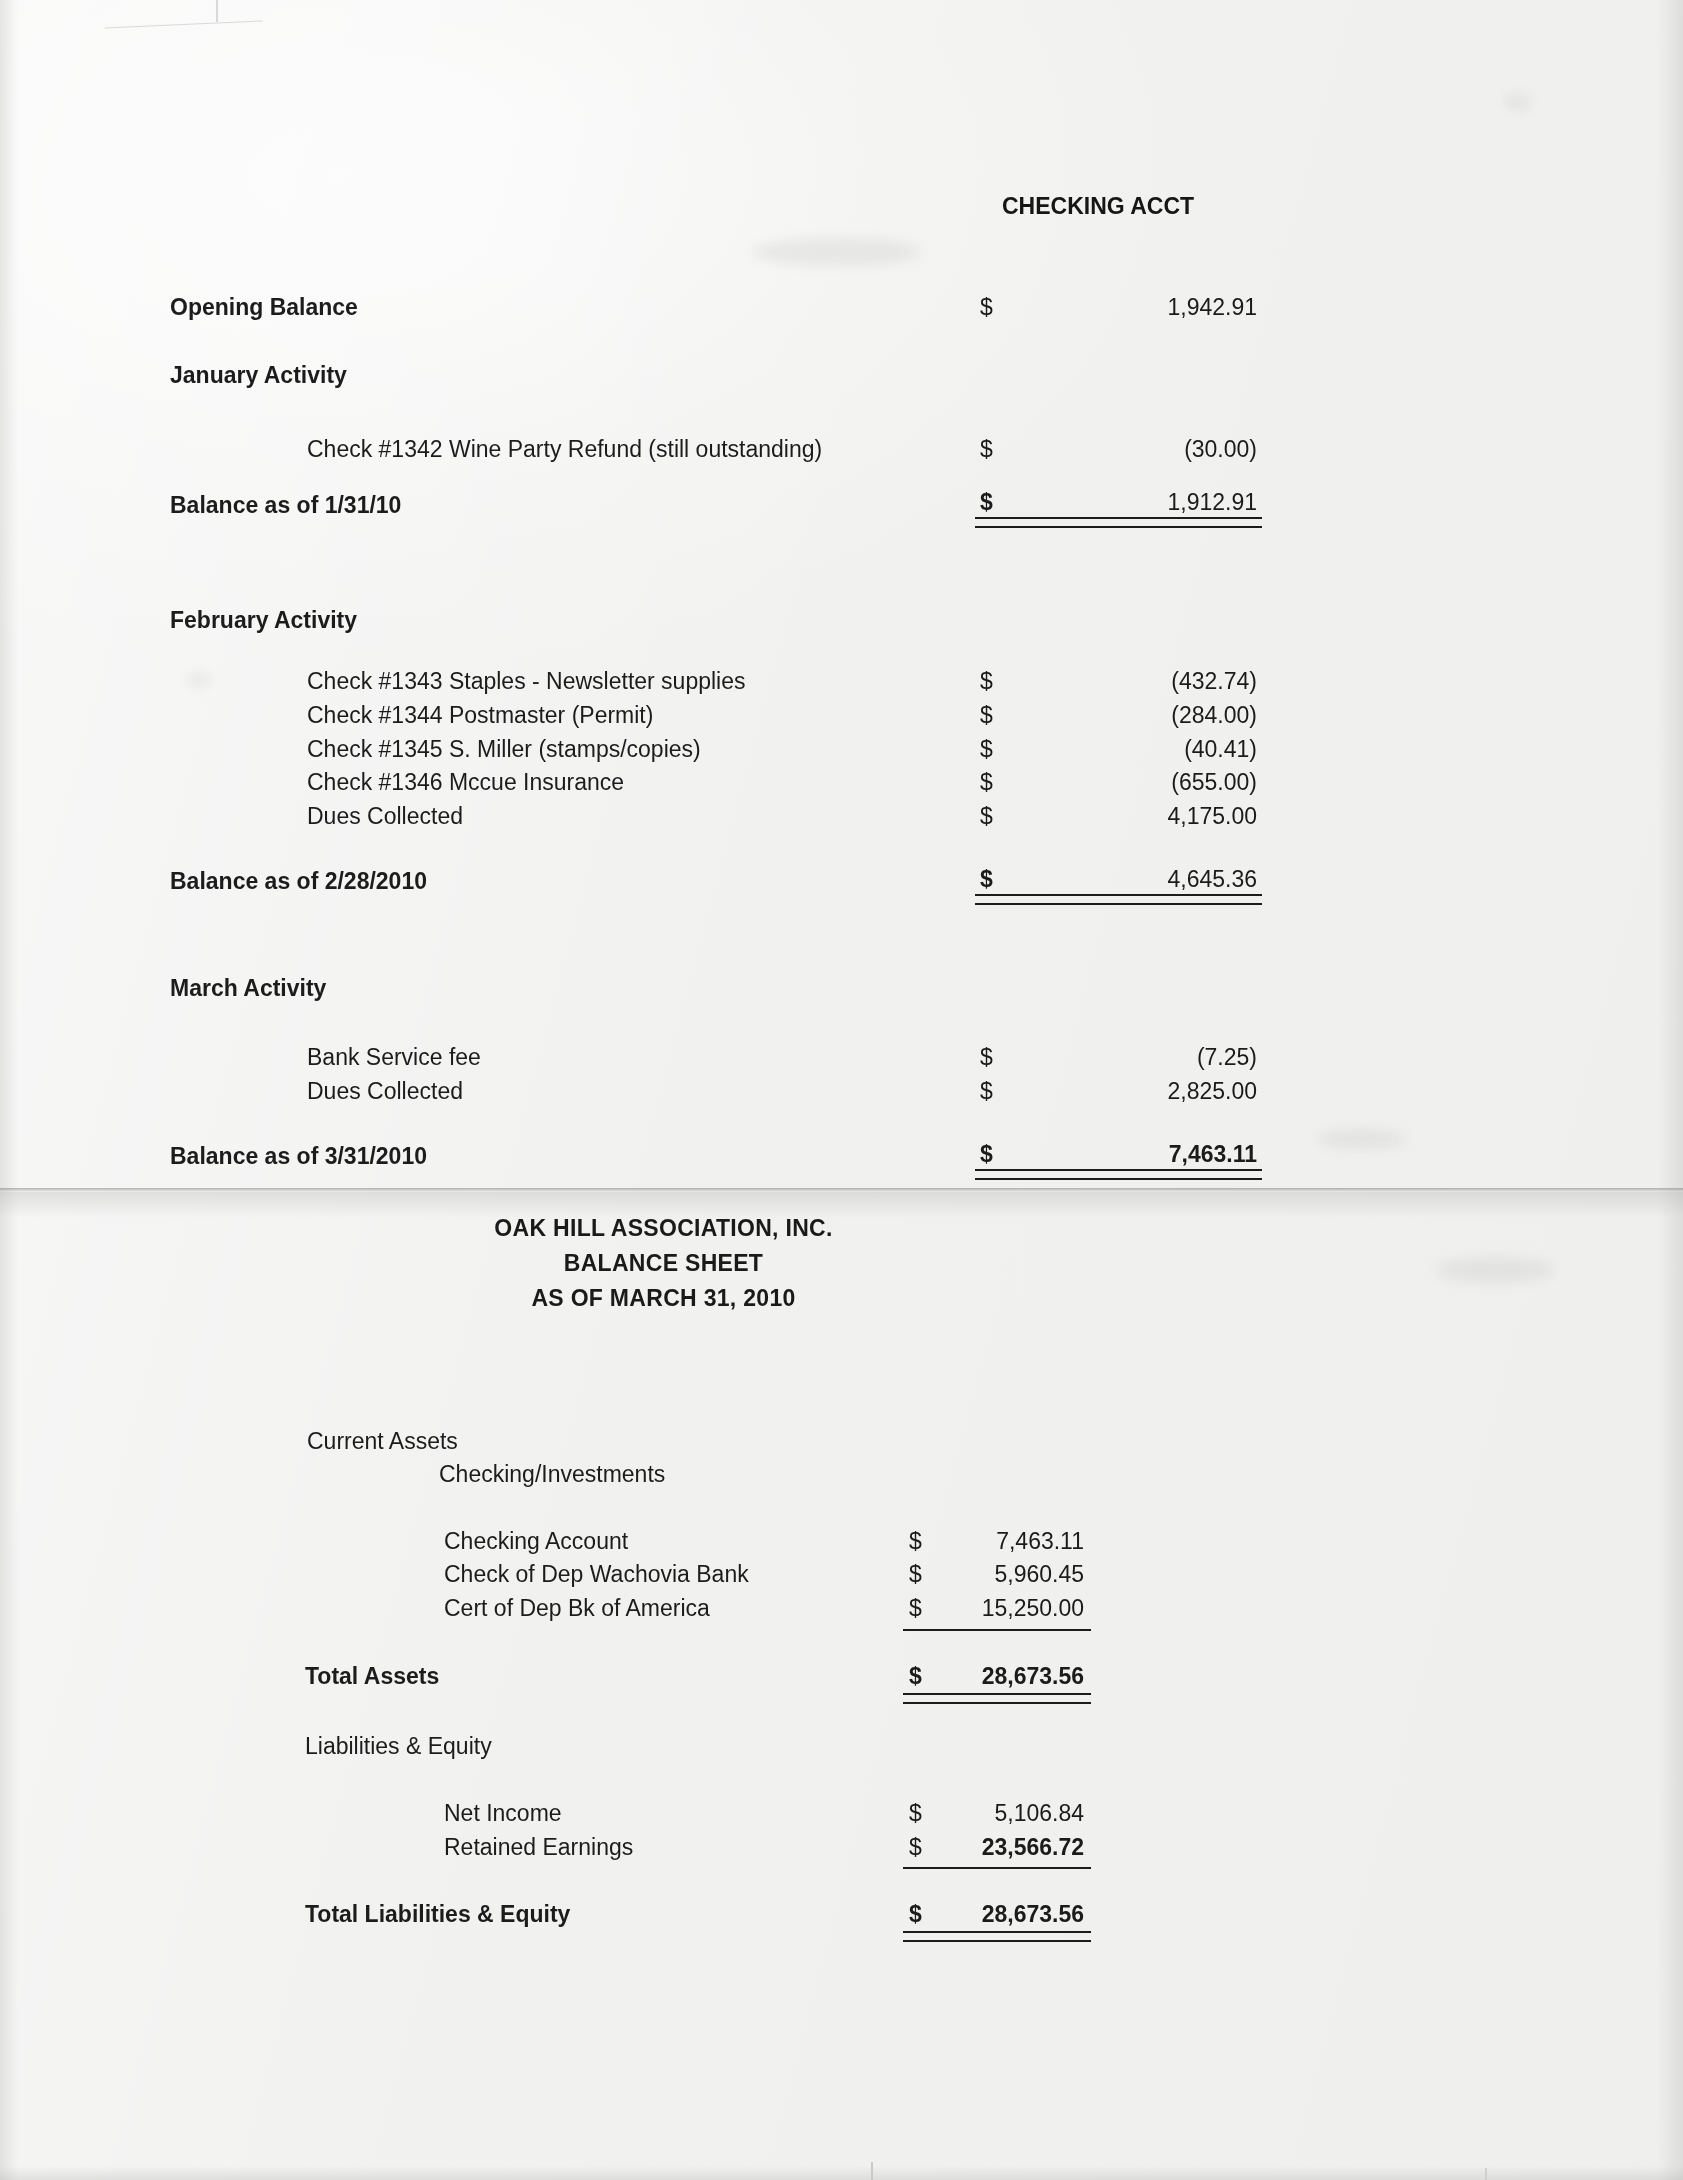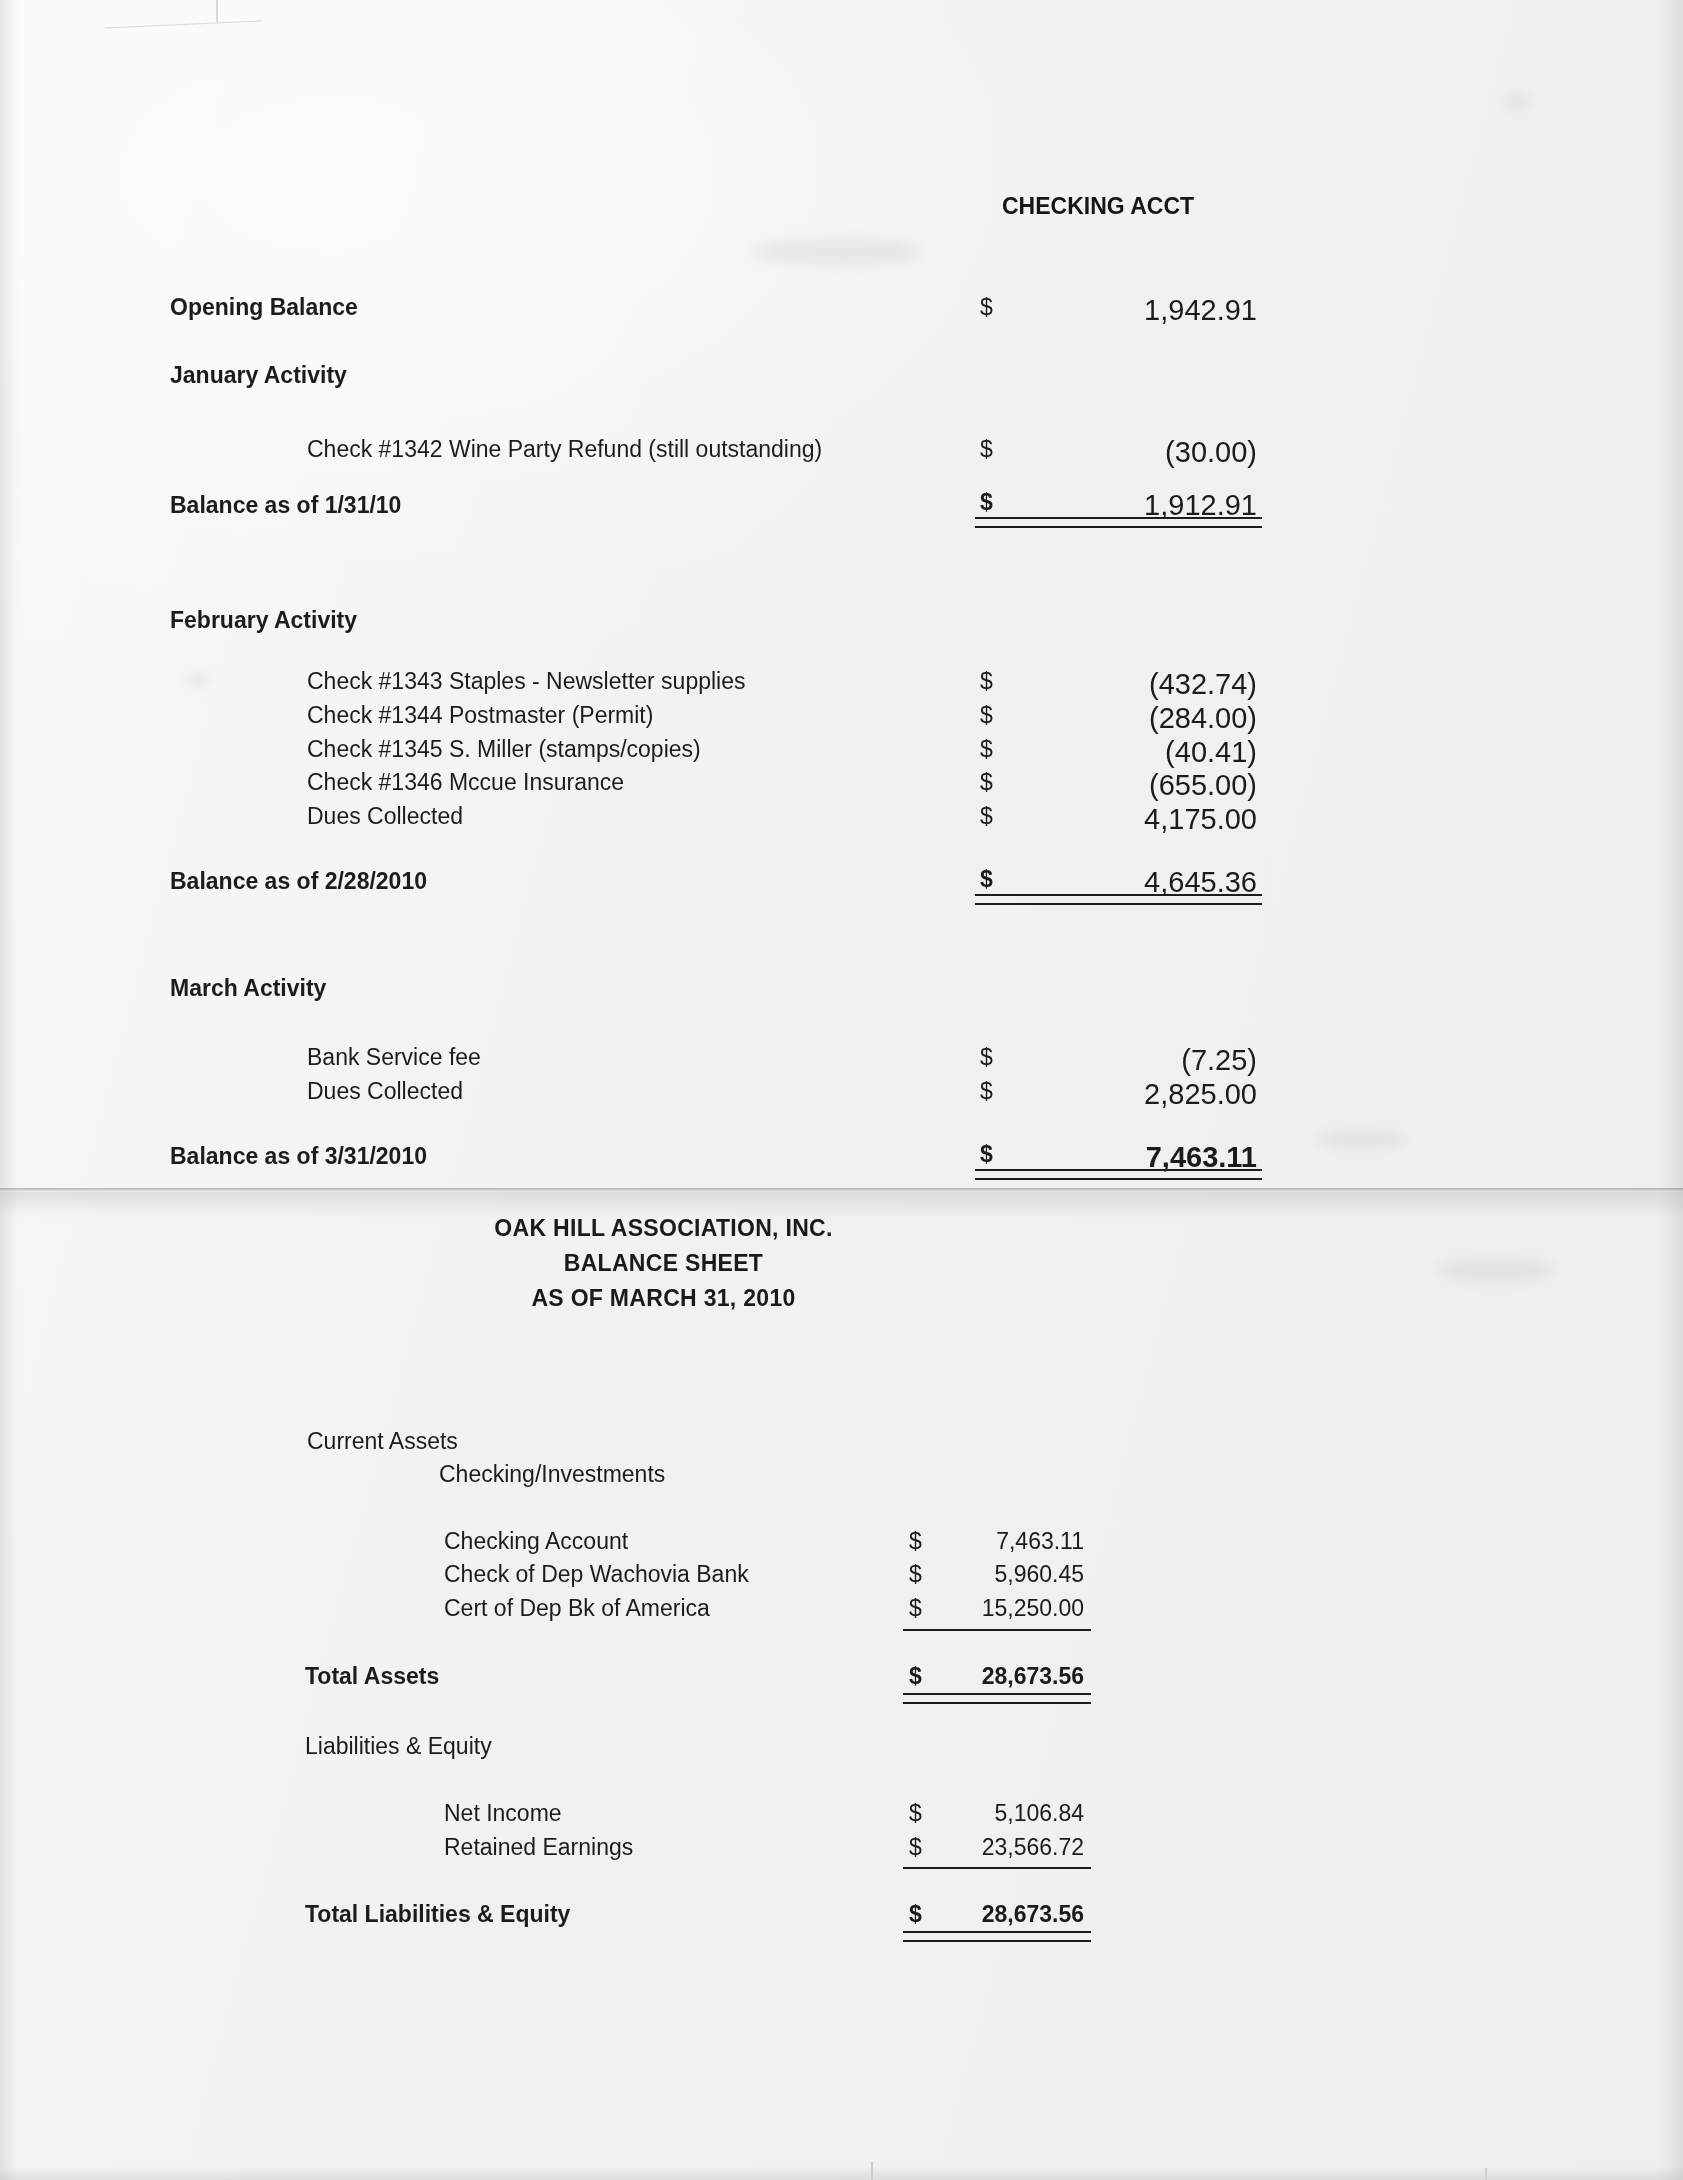--- a/index.html
+++ b/index.html
@@ -155,21 +155,21 @@
   .dollar {
     position: absolute;
     left: 980px;
     font-size: 23px;
   }
   .amount {
     position: absolute;
     left: 1089px;
     width: 168px;
     text-align: right;
-    font-size: 29px;
+    font-size: 23px;
   }
   .amount.bold, .dollar.bold { font-weight: bold; }
 
   
   .rule-single {
     position: absolute;
     height: 2px;
     background: #1c1c1c;
   }
   .rule-double {
@@ -319,21 +319,21 @@
     <div class="rule-double" style="left:903px; top:500px; width:188px;"></div>
 
     <div class="bs-row bs-l1" style="top:540px; left:305px;">Liabilities &amp; Equity</div>
 
     <div class="bs-row bs-l3" style="top:607px;">Net Income</div>
     <div class="bs-dollar" style="top:607px;">$</div>
     <div class="bs-amount" style="top:607px;">5,106.84</div>
 
     <div class="bs-row bs-l3" style="top:641px;">Retained Earnings</div>
     <div class="bs-dollar" style="top:641px;">$</div>
-    <div class="bs-amount" style="top:641px;">23,566.72</div>
+    <div class="bs-amount" style="top:641px;font-weight:bold;">23,566.72</div>
     <div class="rule-single" style="left:903px; top:674px; width:188px;"></div>
 
     <div class="bs-row bold bs-l1" style="top:708px; left:305px;">Total Liabilities &amp; Equity</div>
     <div class="bs-dollar bold" style="top:708px;">$</div>
     <div class="bs-amount bold" style="top:708px;">28,673.56</div>
     <div class="rule-double" style="left:903px; top:738px; width:188px;"></div>
   </div>
 
   <div class="bottom-edge"></div>
   <div class="bottom-nick"></div>

